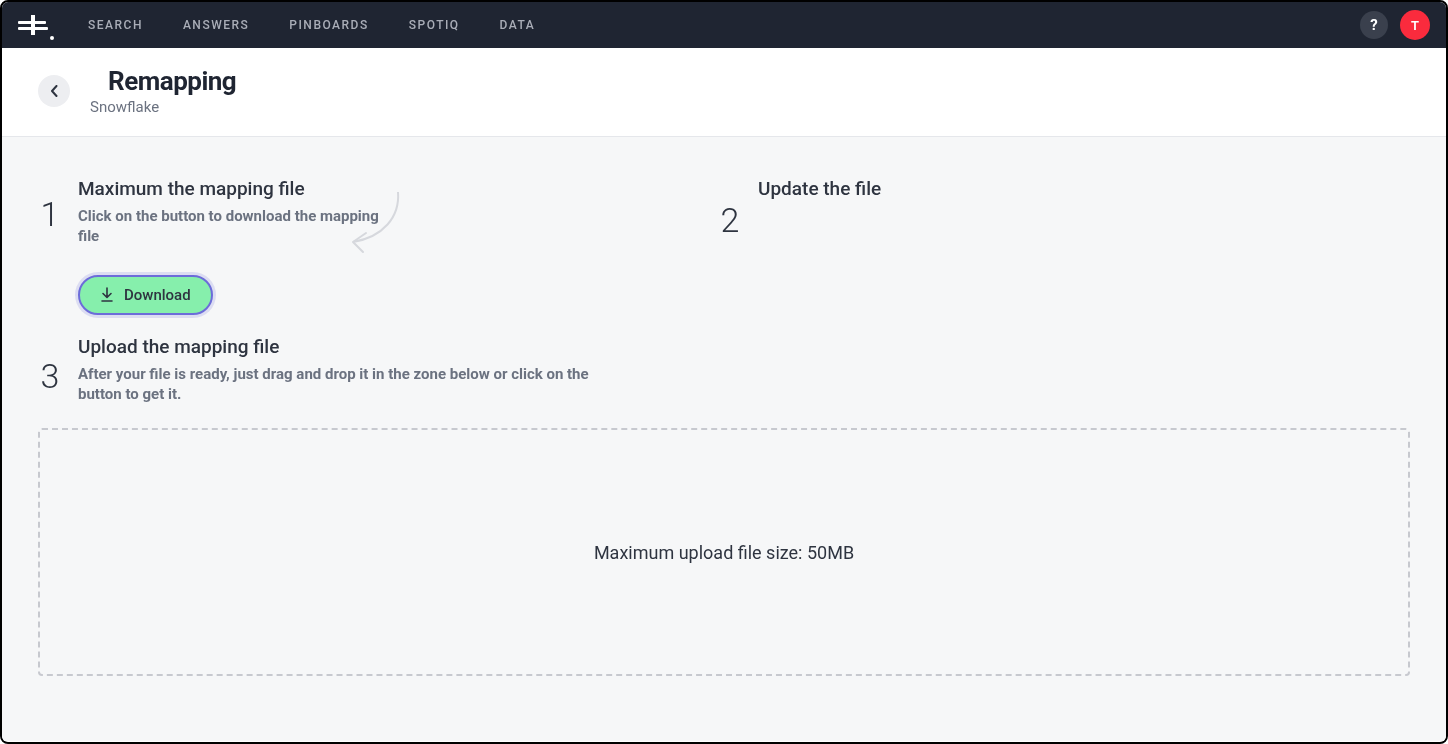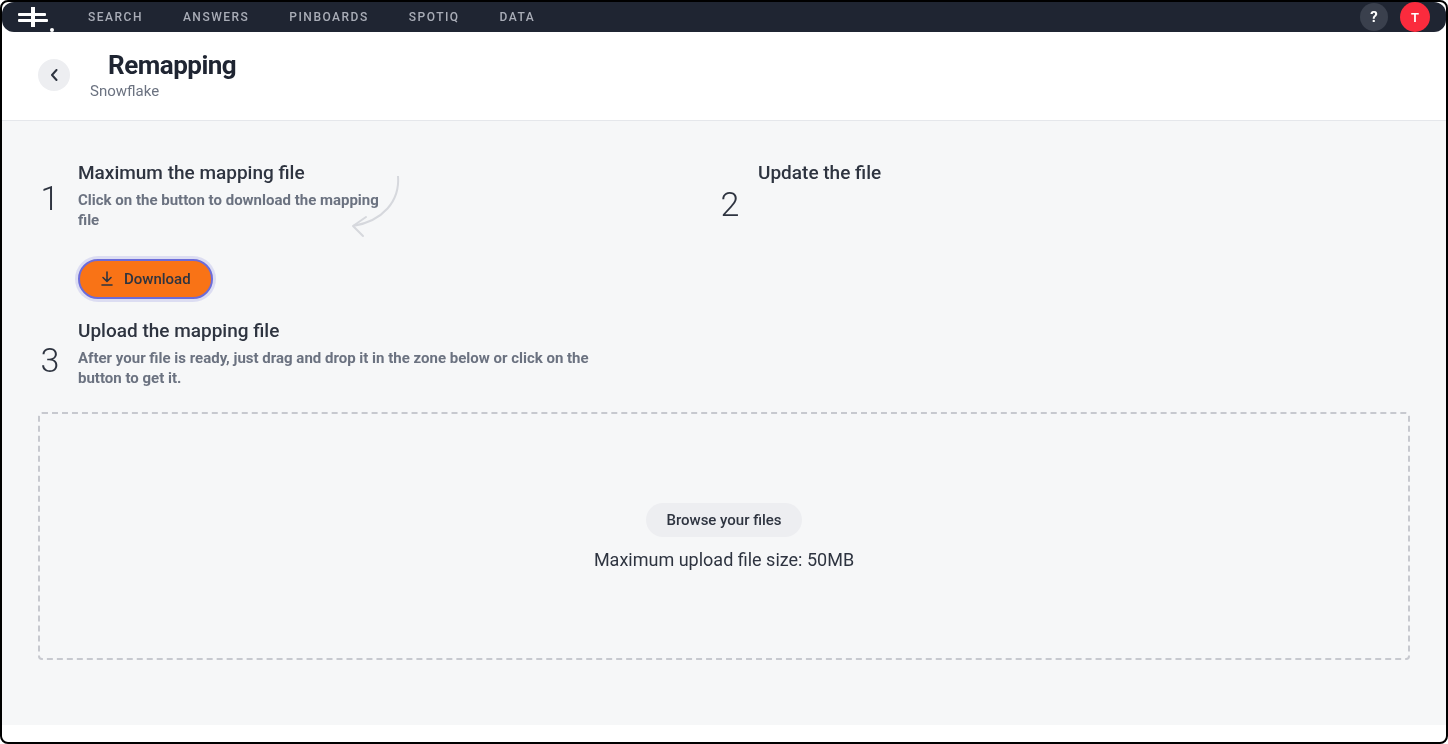--- a/index.html
+++ b/index.html
@@ -6,27 +6,26 @@
     body {
       font-family: -apple-system, BlinkMacSystemFont, "Segoe UI", Roboto, Helvetica, Arial, sans-serif;
       background: #fff;
       width: 1448px;
       height: 744px;
       overflow: hidden;
       border: 2px solid #000;
       border-radius: 8px;
     }
     .topnav {
-      height: 30px;
+      height: 46px;
       background: #1f2532;
       display: flex;
       align-items: center;
       padding: 0 16px;
       color: #b0b4bd;
-      border-radius: 12px;
     }
     .logo {
       width: 30px;
       height: 26px;
       margin-right: 40px;
       display: flex;
       flex-direction: column;
       justify-content: center;
       position: relative;
     }
@@ -144,21 +143,21 @@
       font-size: 15px;
       font-weight: 700;
       color: #1f2532;
       margin-bottom: 10px;
     }
     .download-btn {
       display: inline-flex;
       align-items: center;
       gap: 10px;
       padding: 9px 20px;
-      background: #f97316;
+      background: #86efac;
       border: 2px solid #6c6cd9;
       border-radius: 22px;
       cursor: pointer;
       font-size: 15px;
       color: #2e3440;
       box-shadow: 0 0 0 3px rgba(108,108,217,0.18);
       font-weight: 500;
     }
     .step3-wrap { display: flex; gap: 16px; margin-top: 20px; }
     .step3-wrap .step-num { margin-top: 24px; }
@@ -263,16 +262,15 @@
 
   <div class="step3-wrap">
     <div class="step-num">3</div>
     <div class="step-body">
       <h3>Upload the mapping file</h3>
       <p>After your file is ready, just drag and drop it in the zone below or click on the button to get it.</p>
     </div>
   </div>
 
   <div class="dropzone">
-    <div class="browse-btn">Browse your files</div>
     <div class="max-text">Maximum upload file size: 50MB</div>
   </div>
 </div>
 
 </body></html>

